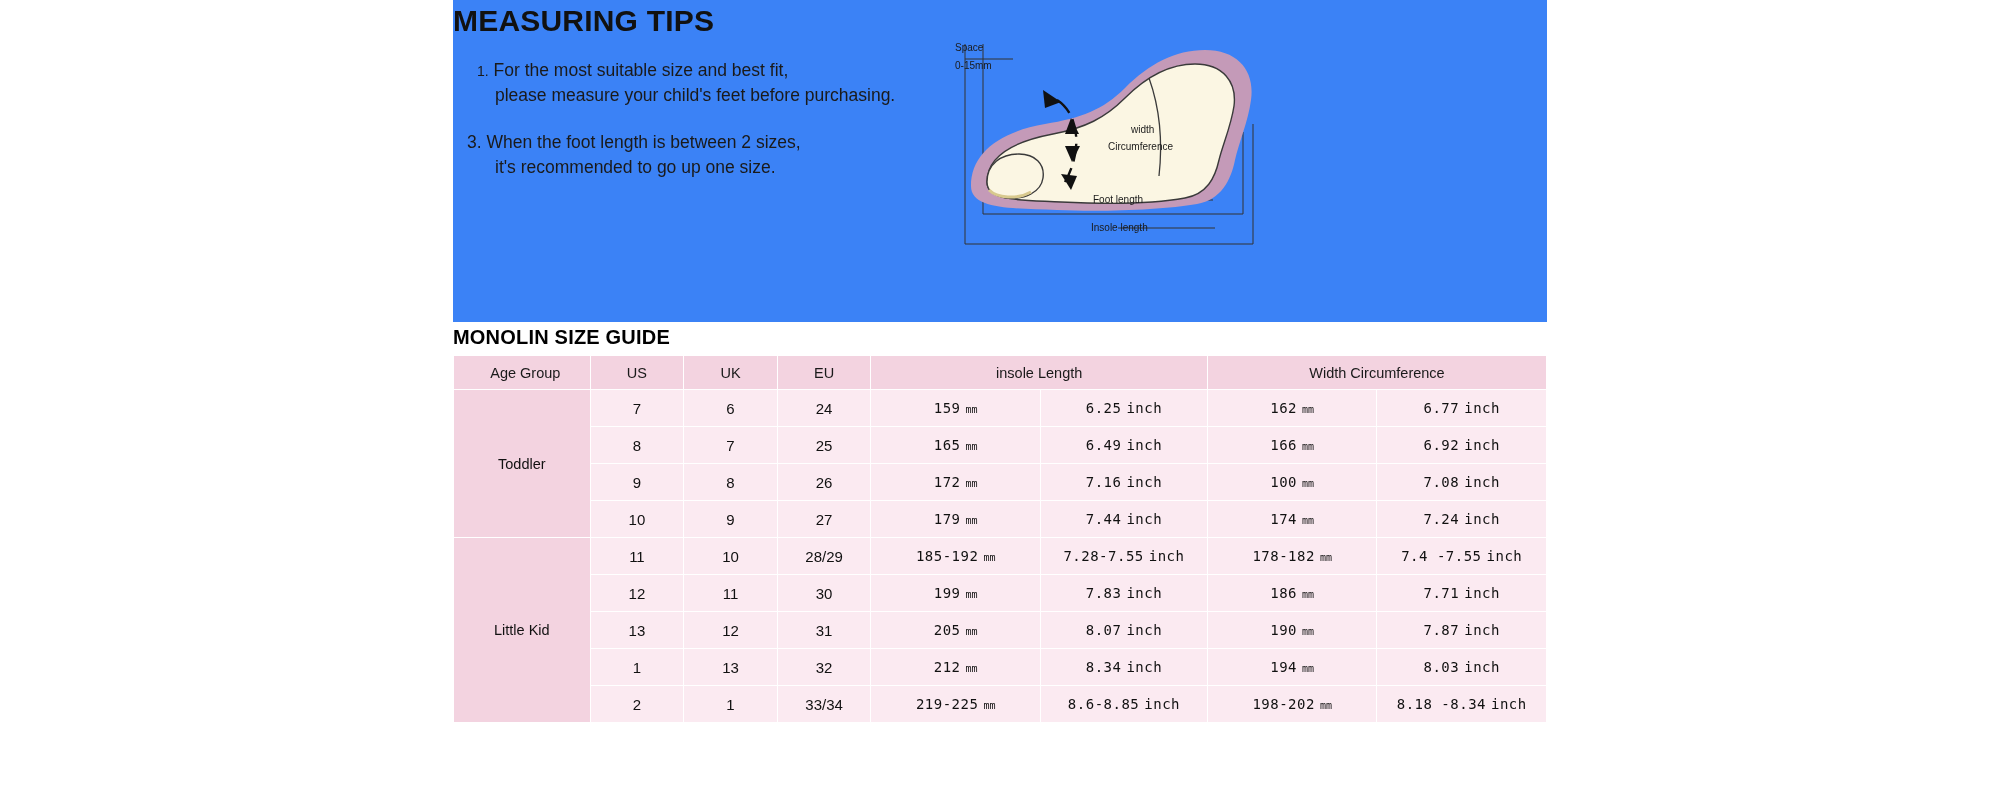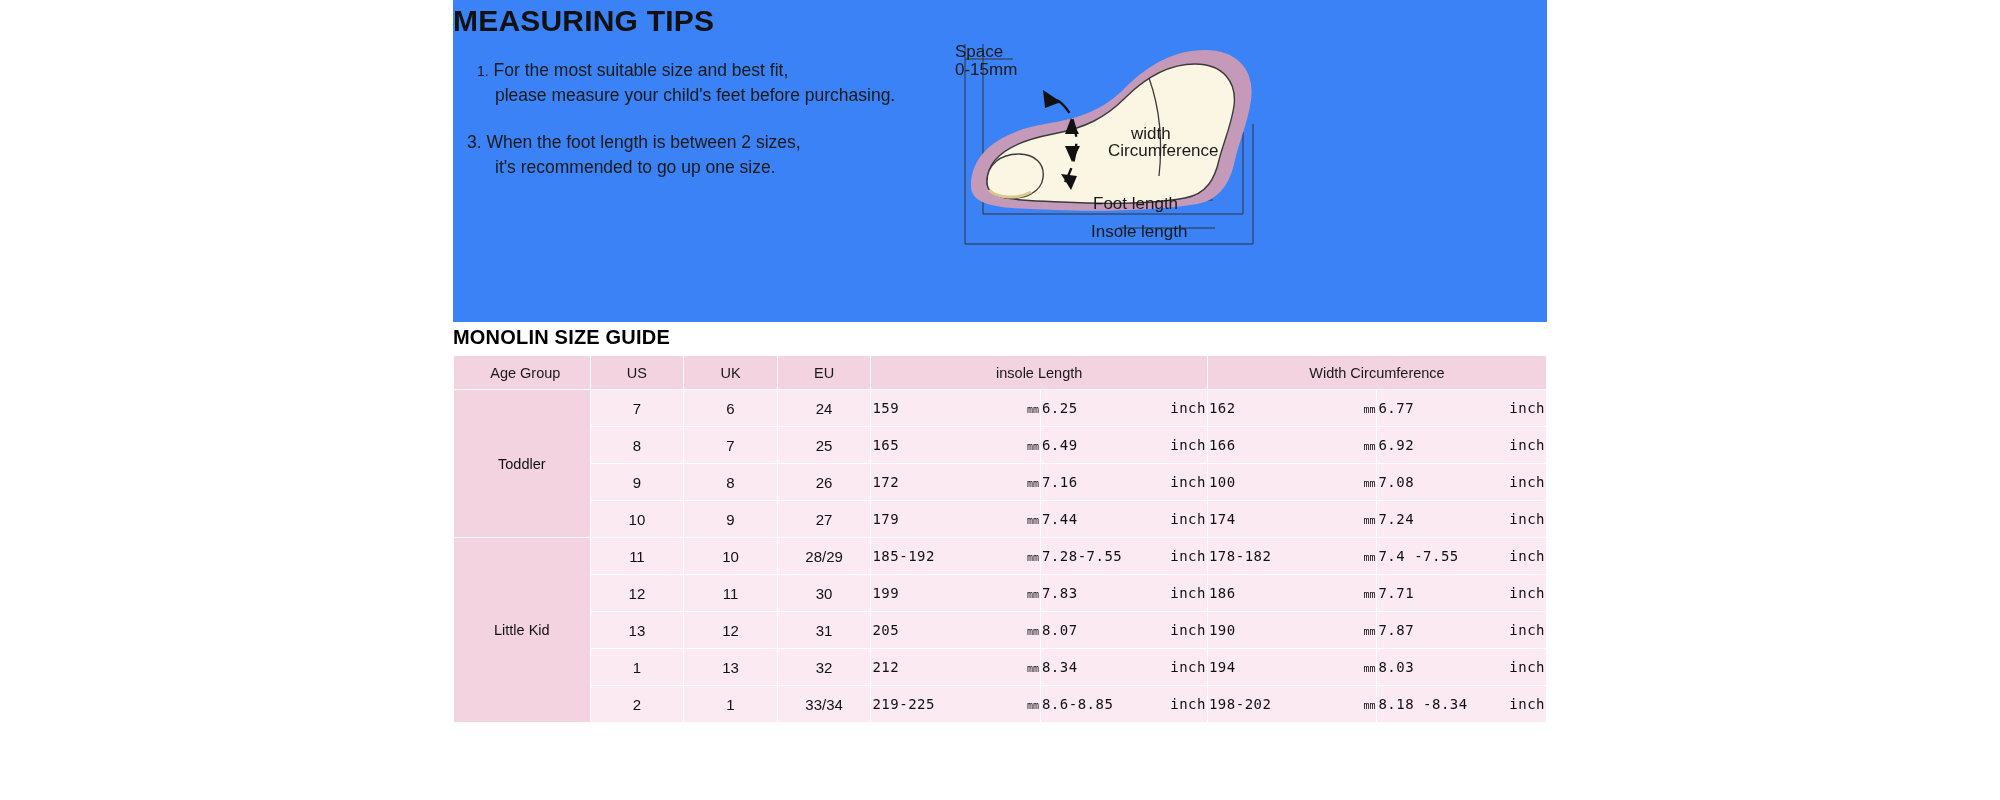--- a/index.html
+++ b/index.html
@@ -75,21 +75,21 @@
   .diagram {
     position: absolute;
     left: 500px;
     top: 14px;
     width: 580px;
     height: 300px;
   }
   .diagram svg { display: block; }
   .diag-label {
     position: absolute;
-    font-size: 17px;
+    font-size: 10px;
     color: #1a1a1a;
     white-space: nowrap;
   }
   .lbl-space1 { left: 2px;  top: 28px; }
   .lbl-space2 { left: 2px;  top: 46px; }
   .lbl-width  { left: 178px; top: 110px; }
   .lbl-circ   { left: 155px; top: 127px; }
   .lbl-footlen { left: 140px; top: 180px; }
   .lbl-insole  { left: 138px; top: 208px; }
 
@@ -146,21 +146,21 @@
     letter-spacing: 0.5px;
   }
   .unit {
     font-family: "DejaVu Sans Mono", monospace;
     font-size: 10px;
     letter-spacing: 0;
   }
   .cell-pair {
     display: flex;
     align-items: baseline;
-    justify-content: space-between;
+    justify-content: center;
     gap: 5px;
   }
   
   col.c-age { width: 108px; }
   col.c-us  { width: 74px; }
   col.c-uk  { width: 74px; }
   col.c-eu  { width: 74px; }
   col.c-inl { width: 134px; }
   col.c-ini { width: 132px; }
   col.c-wmm { width: 134px; }

